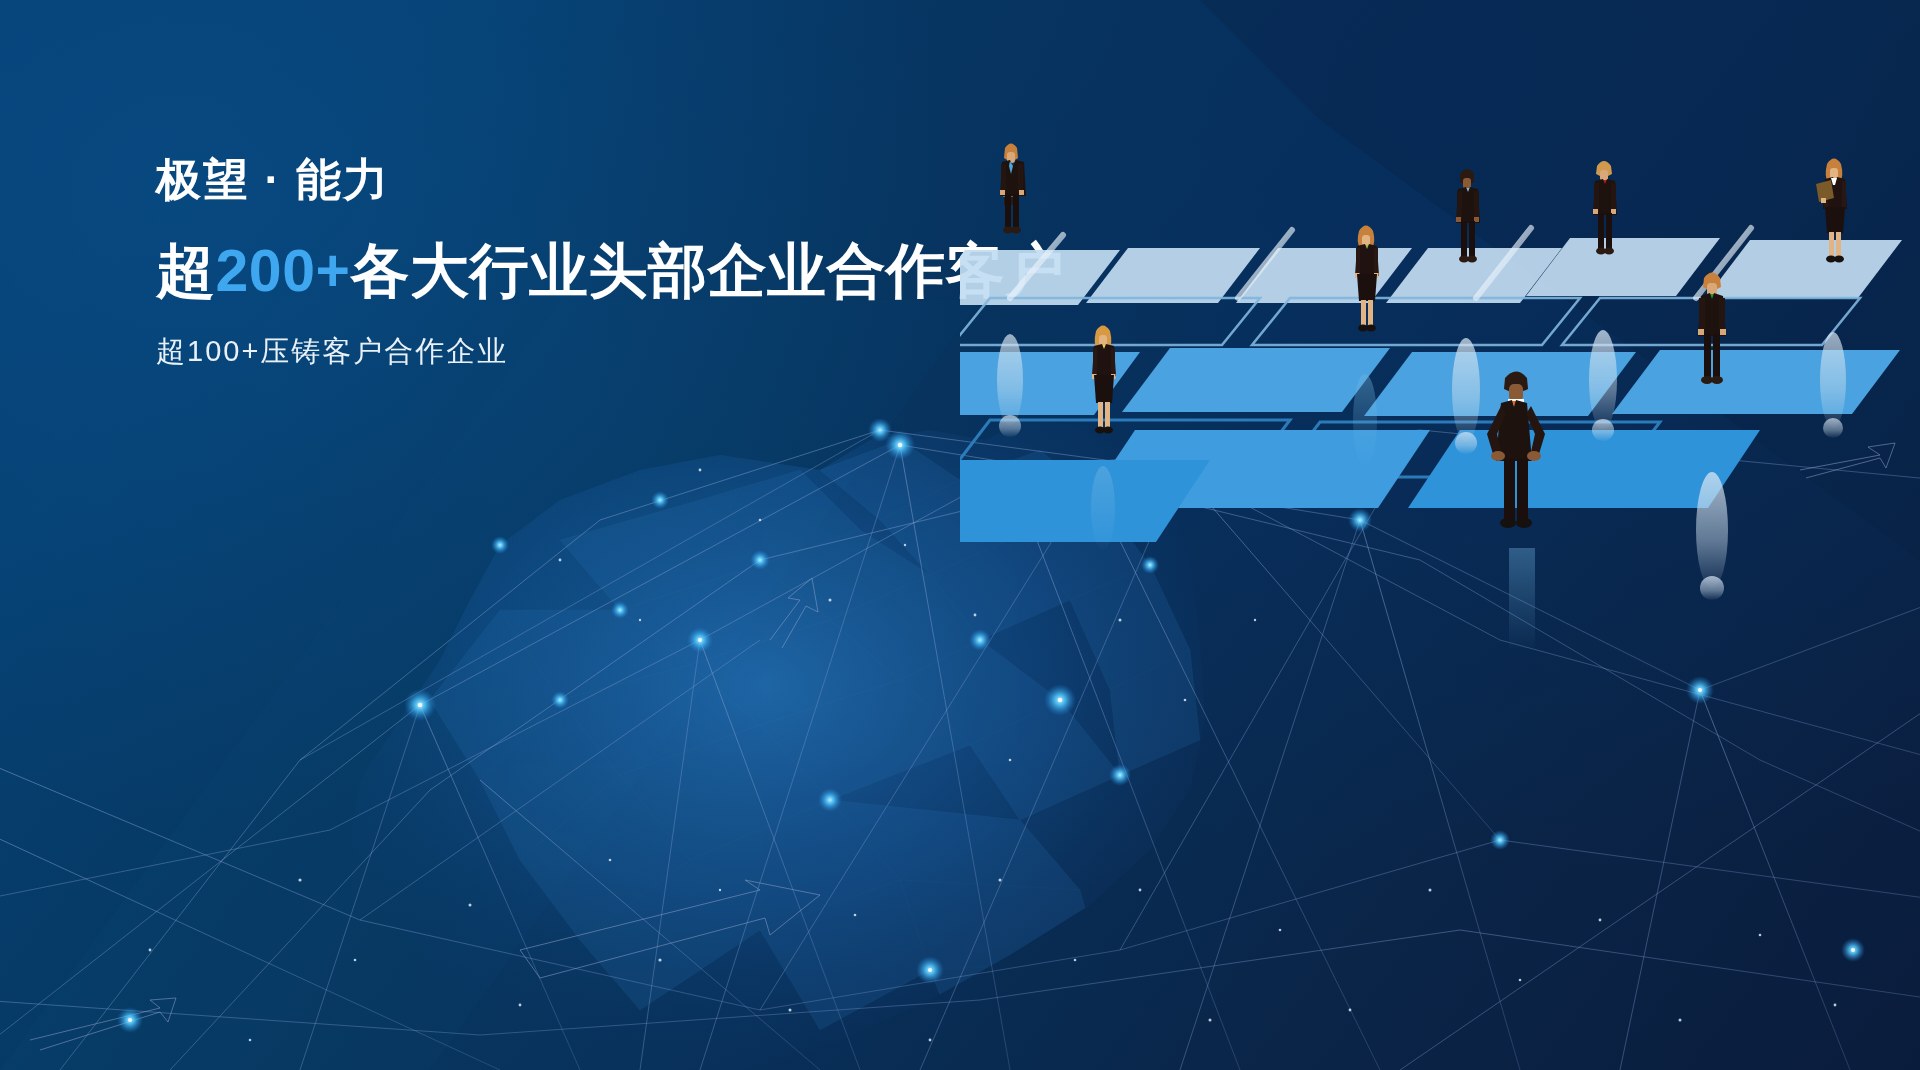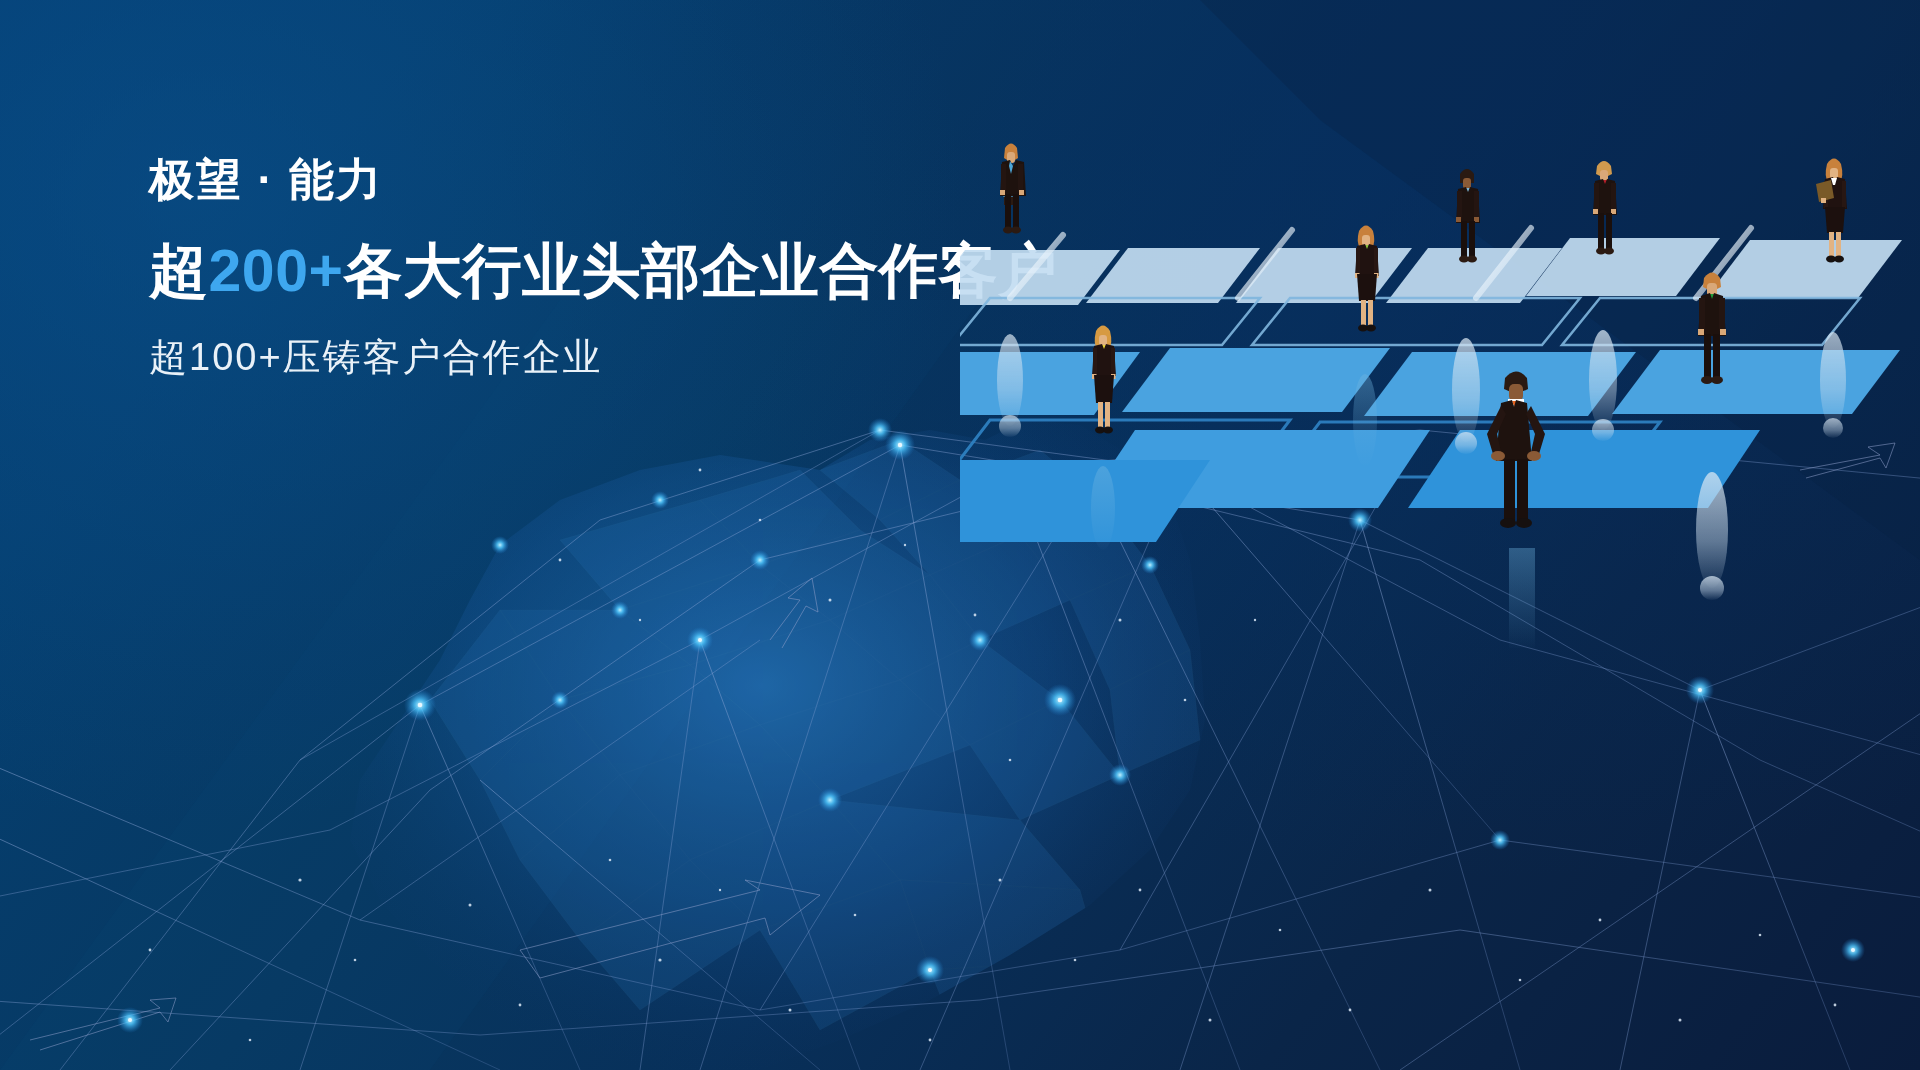--- a/index.html
+++ b/index.html
@@ -13,32 +13,32 @@
     background:
       radial-gradient(ellipse 1100px 900px at 10% 18%, rgba(10,80,140,0.55) 0%, rgba(10,80,140,0) 70%),
       radial-gradient(ellipse 1400px 1100px at 78% 8%, rgba(6,45,95,0.75) 0%, rgba(6,45,95,0) 72%),
       linear-gradient(128deg,#044075 0%, #053f70 16%, #073861 38%, #08305a 56%, #0a2548 76%, #0a1c3c 100%);
   }
 
   
   .bgsvg { position:absolute; inset:0; width:1920px; height:1070px; }
 
   
-  .copy { position:absolute; left:149px; top:152px; width:1080px; }
+  .copy { position:absolute; left:156px; top:152px; width:1080px; }
   .eyebrow {
     font-size:45px; font-weight:700; color:#ffffff; letter-spacing:2px;
     line-height:1.25; white-space:nowrap;
   }
   .headline {
     margin-top:28px; font-size:59px; font-weight:900; color:#ffffff;
     letter-spacing:0.5px; line-height:1.2; white-space:nowrap;
   }
   .headline .hl { color:#3ea7ef; }
   .subline {
-    margin-top:26px; font-size:38px; font-weight:400; color:#e9f1f8;
+    margin-top:26px; font-size:29px; font-weight:400; color:#e9f1f8;
     letter-spacing:2px; line-height:1.3; white-space:nowrap;
   }
 
   
   .people { position:absolute; right:0px; top:130px; width:960px; height:560px; }
 </style>
 </head>
 <body>
 
 <div id="stage">

